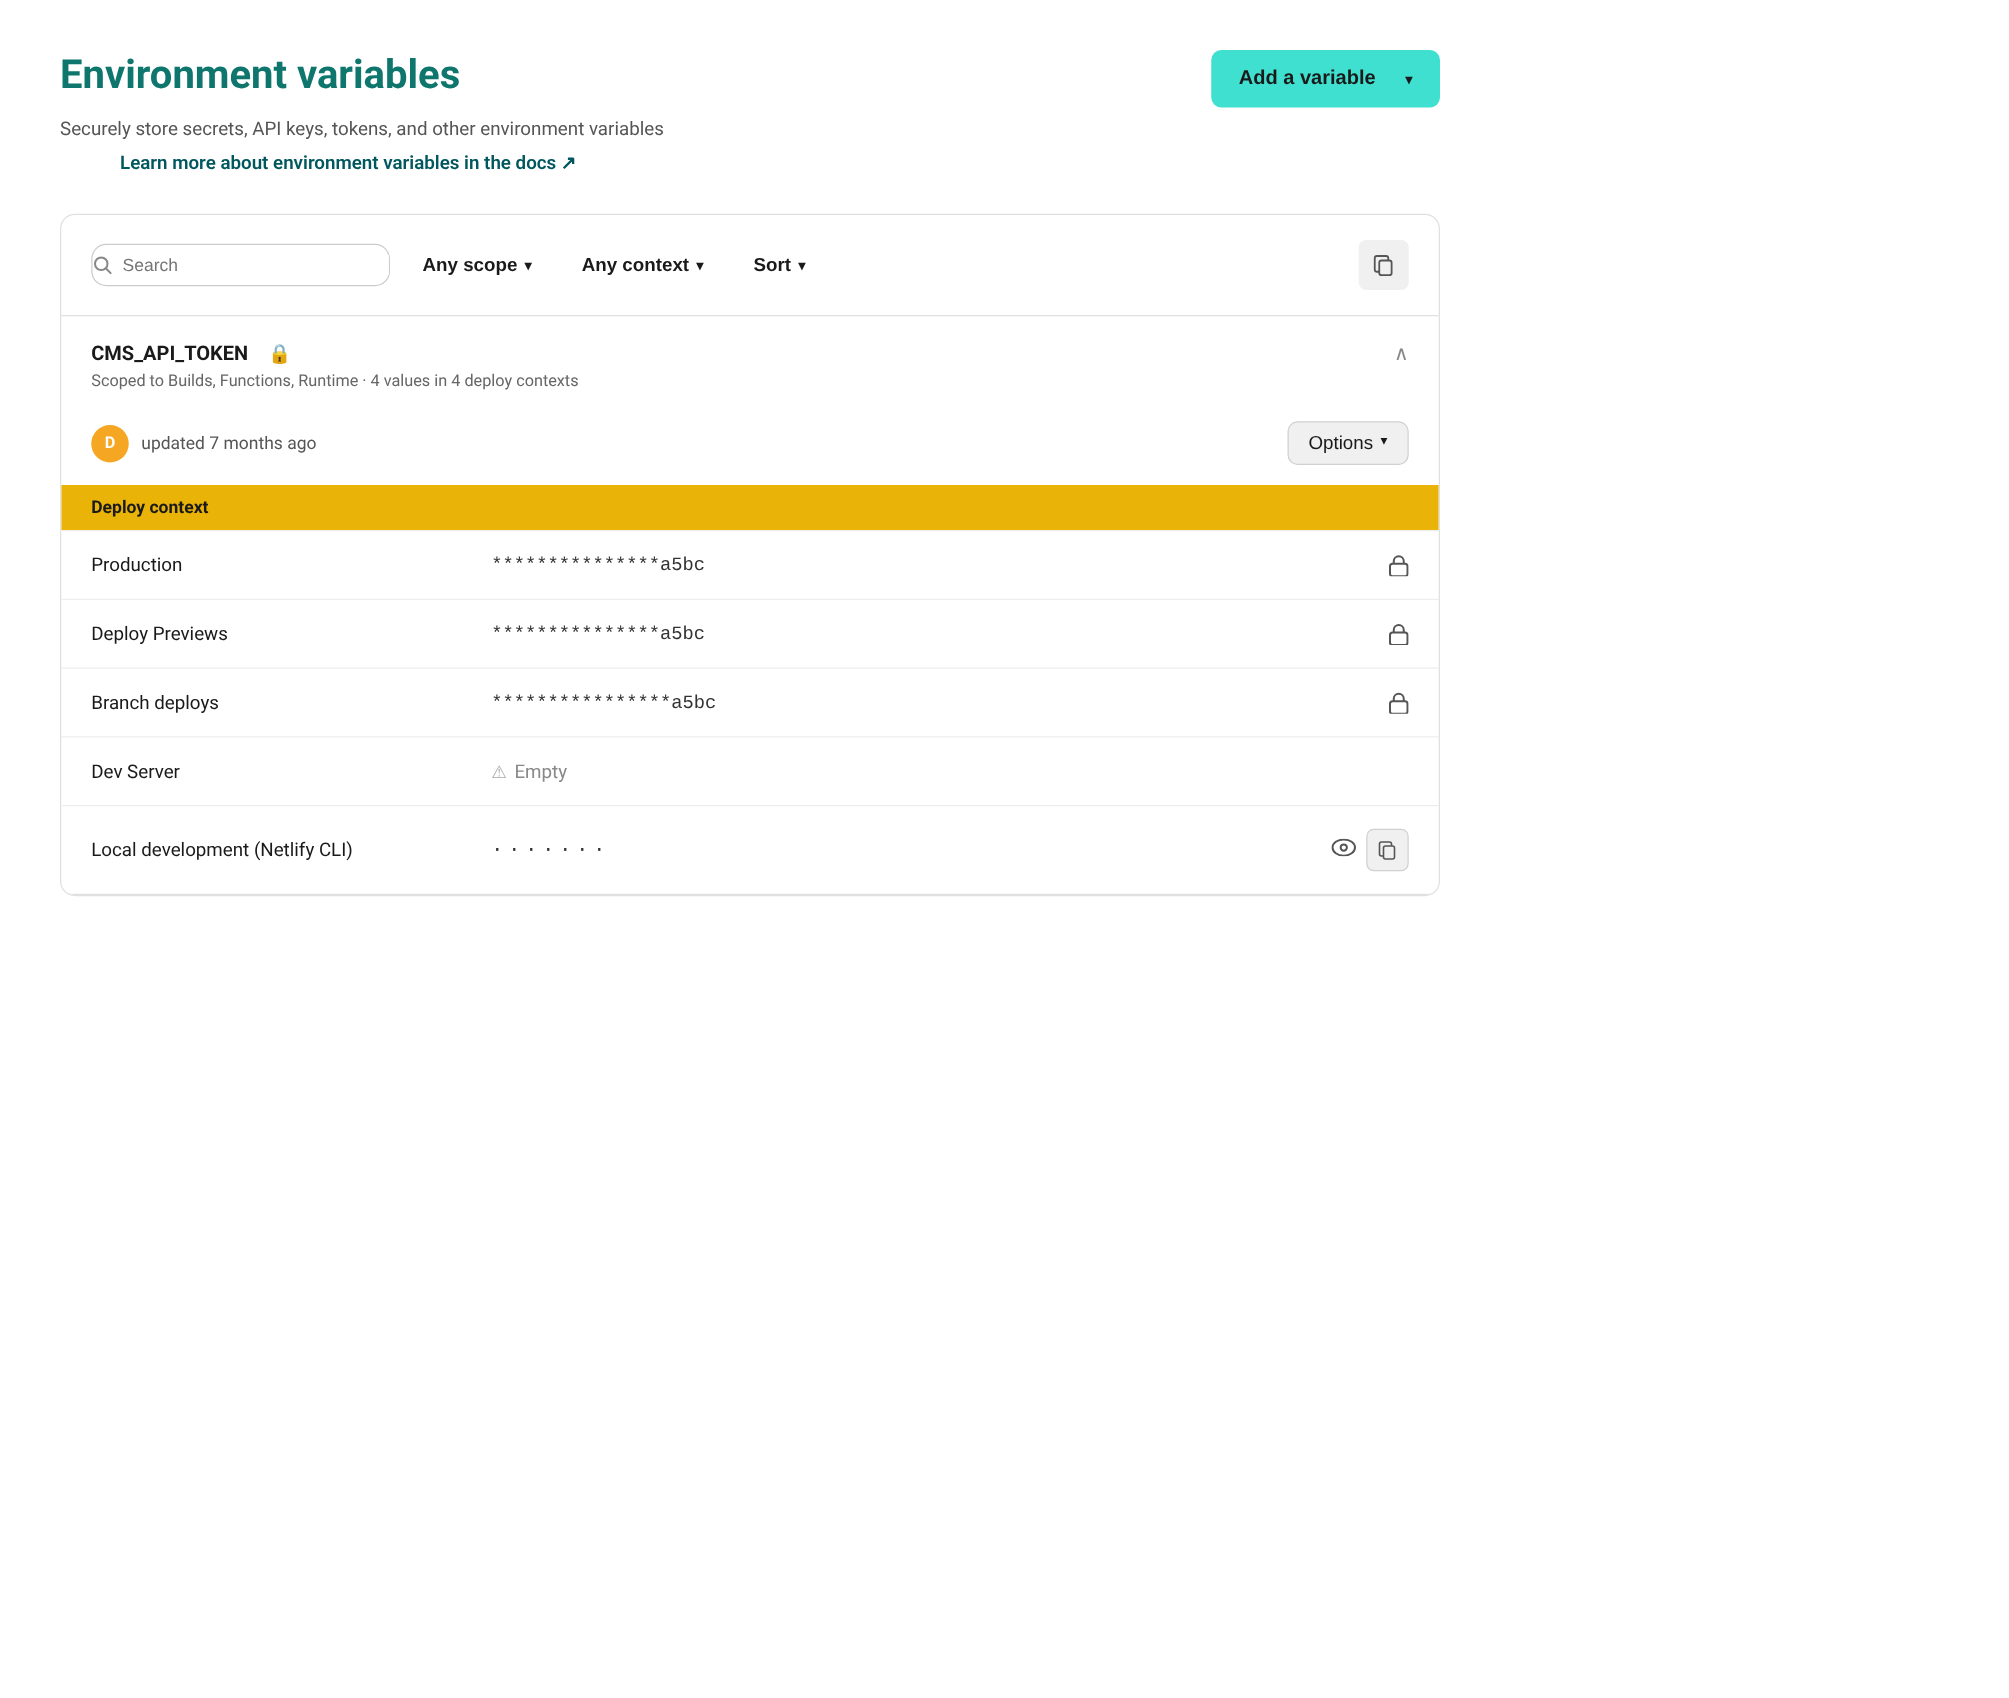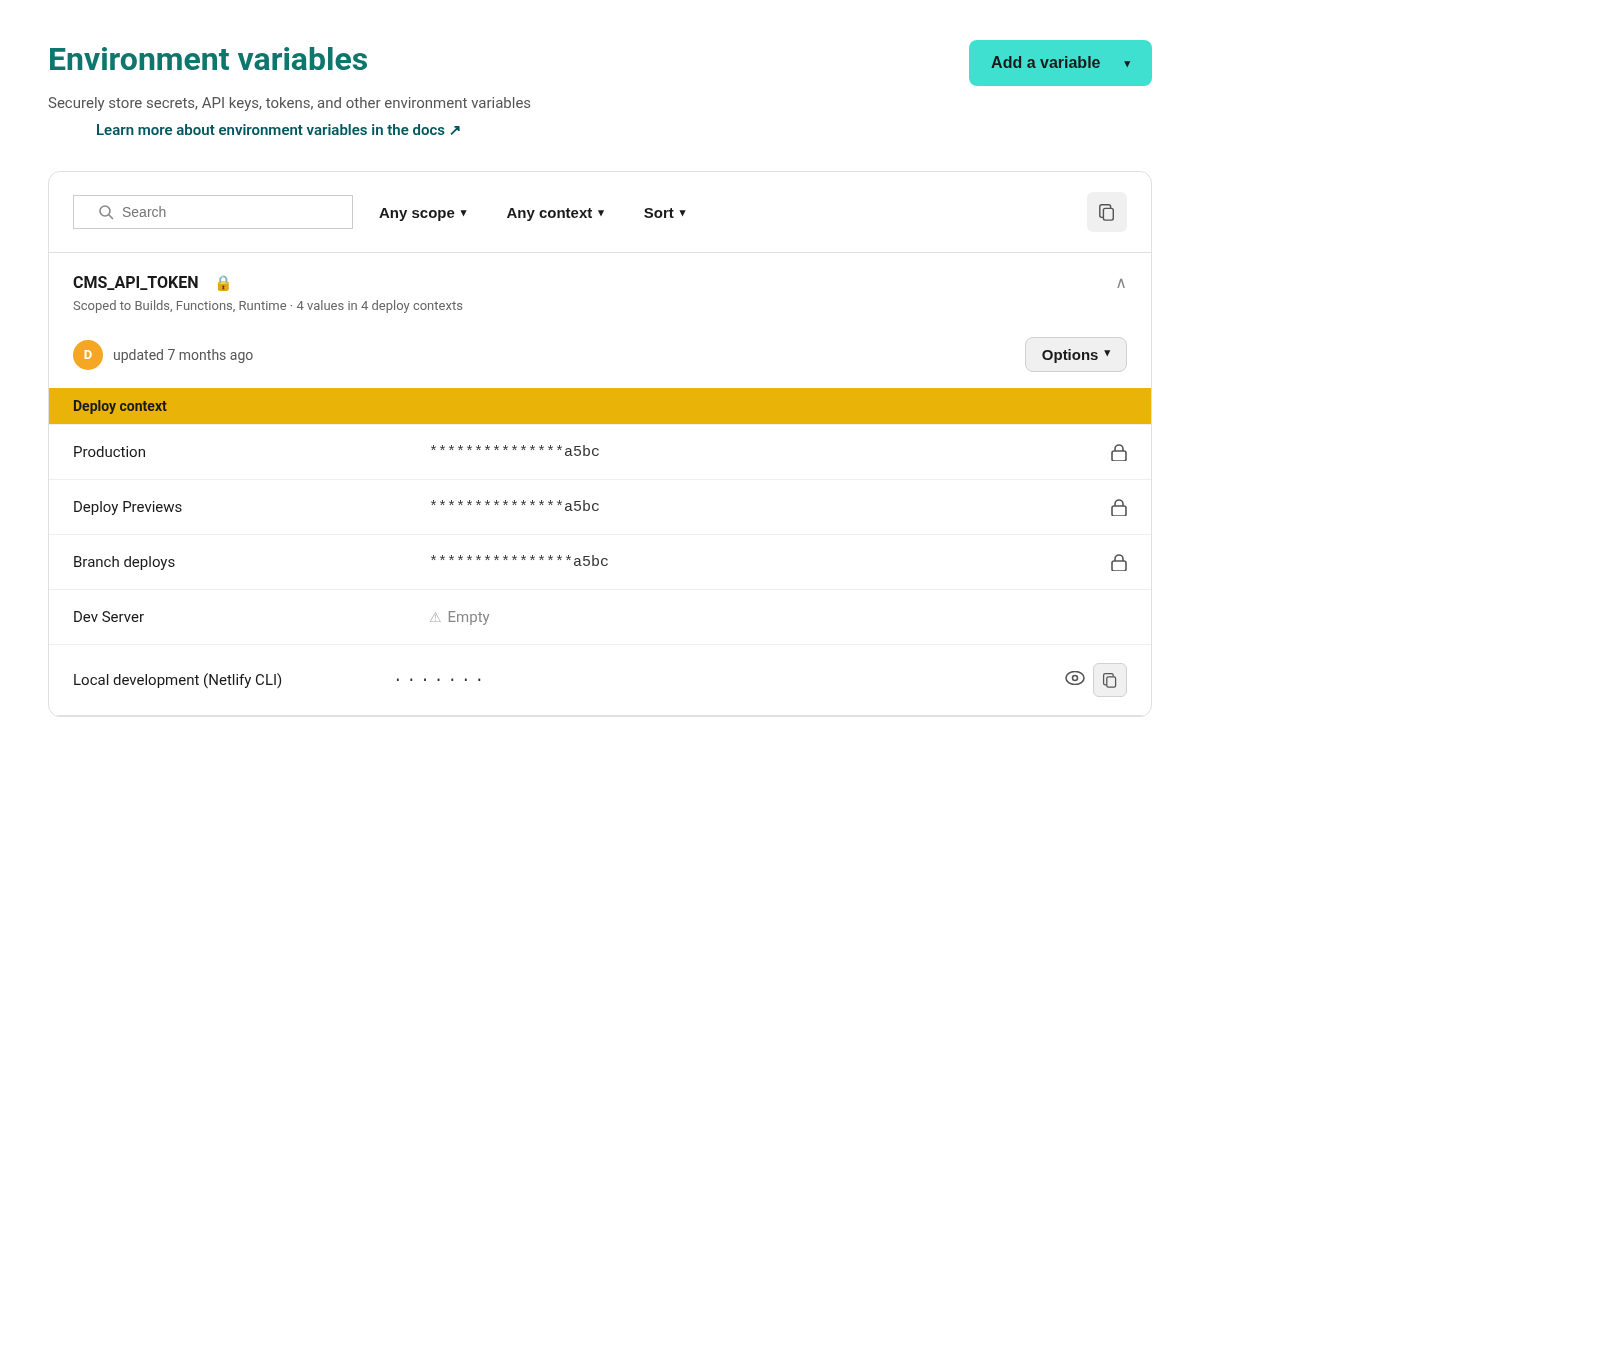--- a/index.html
+++ b/index.html
@@ -70,24 +70,24 @@
       align-items: center;
       gap: 12px;
       padding: 20px 24px;
       border-bottom: 1px solid #e0e0e0;
     }
 
     .search-wrapper {
       display: flex;
       align-items: center;
       border: 1.5px solid #ccc;
-      border-radius: 0;
-      padding: 8px 24px;
+      border-radius: 12px;
+      padding: 8px 0;
       gap: 8px;
-      width: 280px;
+      width: 239px;
     }
 
     .search-icon-svg {
       color: #888;
       flex-shrink: 0;
     }
 
     .search-input {
       border: none;
       outline: none;
@@ -176,21 +176,21 @@
       font-weight: 700;
       font-size: 13px;
     }
 
     .options-btn {
       background: #f0f0f0;
       border: 1px solid #d0d0d0;
       border-radius: 8px;
       padding: 8px 16px;
       font-size: 15px;
-      font-weight: 700;
+      font-weight: 400;
       cursor: pointer;
       display: inline-flex;
       align-items: flex-start;
       gap: 6px;
       color: #1a1a1a;
     }
 
     .table-header {
       display: grid;
       grid-template-columns: 320px 1fr 60px;
@@ -201,21 +201,20 @@
       background: #eab308;
     }
 
     .table-row {
       display: grid;
       grid-template-columns: 320px 1fr 60px;
       padding: 18px 24px;
       border-top: 1px solid #eee;
       align-items: center;
       font-size: 15px;
-      gap: 36px;
     }
 
     .table-row:last-child {
       border-bottom: none;
     }
 
     .value-cell {
       font-family: Liberation Mono, monospace;
       font-size: 15px;
       color: #333;

